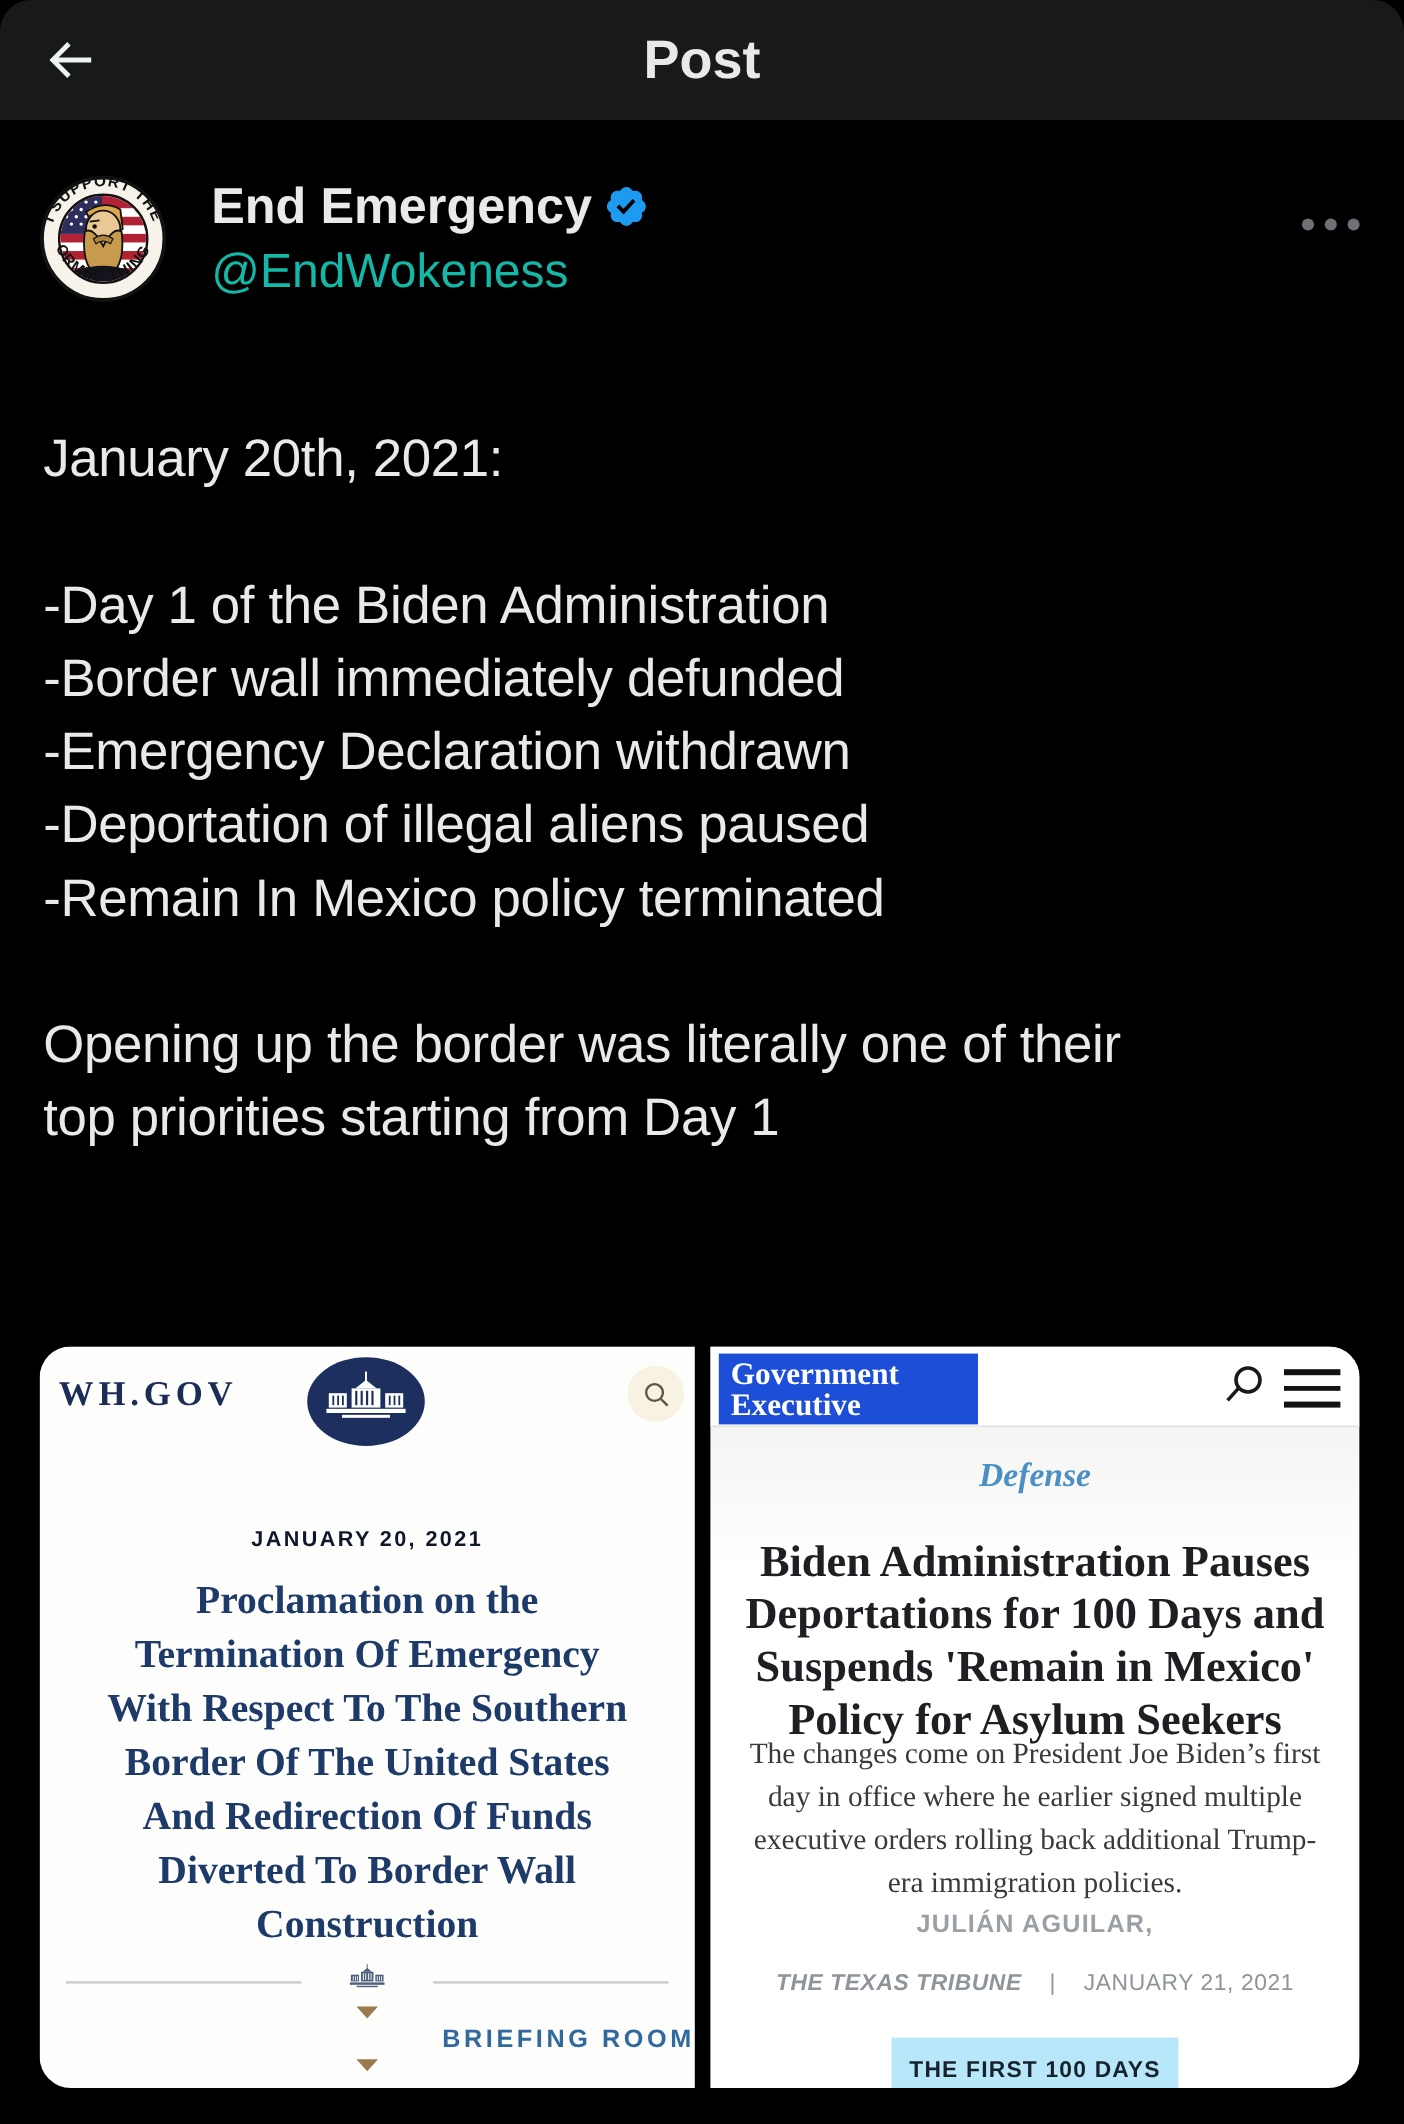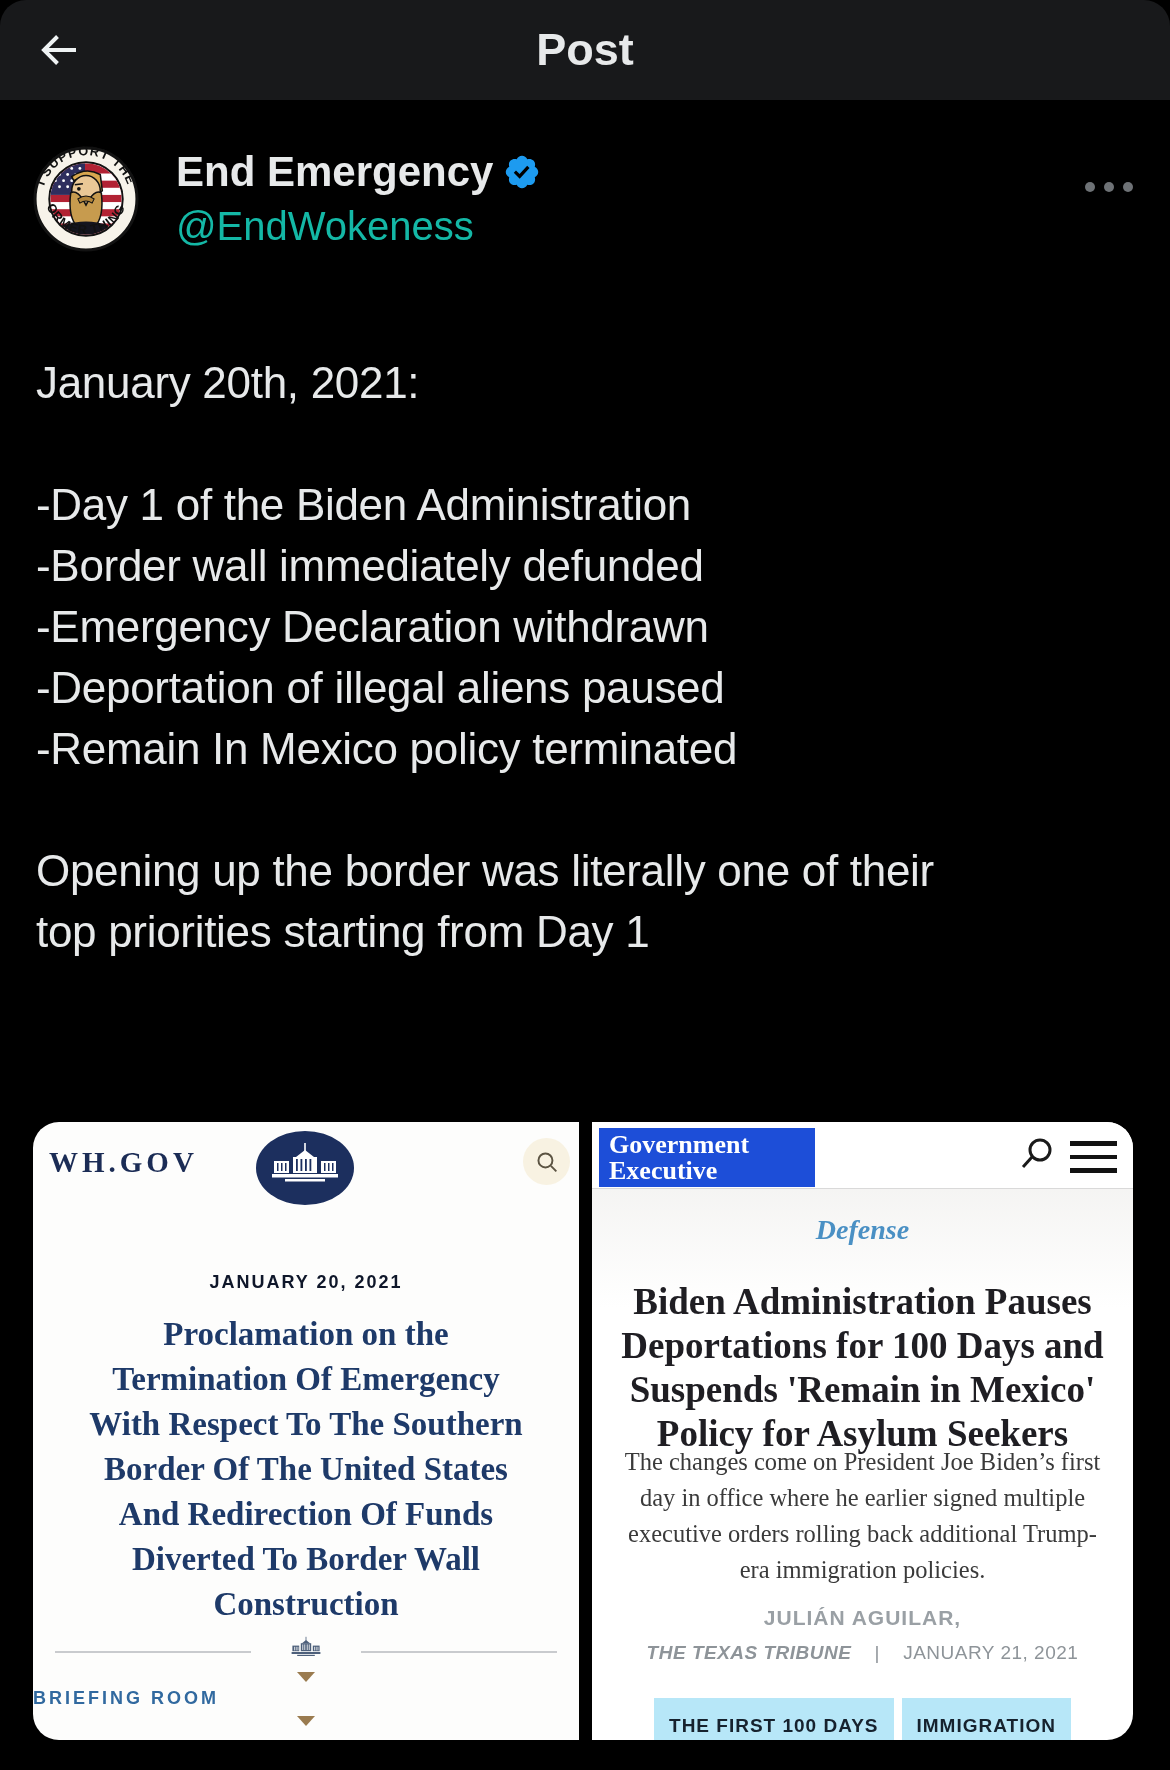--- a/index.html
+++ b/index.html
@@ -36,42 +36,42 @@
   .wh-date{position:absolute;left:0;top:150px;width:100%;text-align:center;font-size:18px;
            font-weight:700;letter-spacing:2px;color:#0f172a;}
   .wh-head{position:absolute;left:0;top:190px;width:100%;text-align:center;
            font-family:"Liberation Serif","DejaVu Serif",serif;font-size:33px;font-weight:700;
            color:#1e3a69;}
   .wh-head div{line-height:45px;white-space:nowrap;}
   .wh-divline{position:absolute;top:529px;height:2px;background:#c9cbce;}
   .wh-minilogo{position:absolute;left:253px;top:514px;}
   .tri{width:0;height:0;border-left:9px solid transparent;border-right:9px solid transparent;
        border-top:10px solid #9a7b4f;position:absolute;left:264px;}
-  .wh-brief{position:absolute;left:0;top:566px;width:100%;text-align:left;font-size:18px;
+  .wh-brief{position:absolute;left:0;top:566px;width:100%;text-align:right;font-size:21px;
             font-weight:700;letter-spacing:3px;color:#31699f;}
   
   .ge-header{position:absolute;left:0;top:0;width:100%;height:66px;background:#fff;
              border-bottom:1px solid #d9d9d9;}
   .ge-logo{position:absolute;left:7px;top:6px;width:216px;height:59px;background:#1d4ed8;
            color:#fff;font-family:"Liberation Serif","DejaVu Serif",serif;font-weight:700;
            font-size:26px;line-height:26px;padding:4px 0 16px 10px;box-sizing:border-box;}
   .ge-search{position:absolute;left:424px;top:14px;cursor:pointer;}
   .ge-burger{position:absolute;left:478px;top:19px;width:47px;cursor:pointer;}
   .ge-burger i{display:block;height:4.5px;background:#121212;margin-bottom:9px;}
   .ge-section{position:absolute;left:0;top:92px;width:100%;text-align:center;
               font-family:"Liberation Serif","DejaVu Serif",serif;font-style:italic;font-weight:700;
               font-size:28px;color:#4a90c4;}
   .ge-head{position:absolute;left:0;top:130px;width:100%;text-align:center;
            font-family:"Liberation Serif","DejaVu Serif",serif;font-size:37px;font-weight:700;
            color:#1f1e23;margin-top:28px;}
   .ge-head div{line-height:44px;white-space:nowrap;}
   .ge-sub{position:absolute;left:0;top:322px;width:100%;text-align:center;
           font-family:"Liberation Serif","DejaVu Serif",serif;font-size:24.5px;color:#3a3a3a;}
   .ge-sub div{line-height:36px;white-space:nowrap;}
-  .ge-byline{position:absolute;left:0;top:484px;width:100%;text-align:center;font-size:21px;
+  .ge-byline{position:absolute;left:0;top:470px;width:100%;text-align:center;font-size:21px;
              font-weight:700;letter-spacing:1px;color:#9aa0a5;}
   .ge-source{position:absolute;left:0;top:520px;width:100%;text-align:center;font-size:19px;
              color:#8e9499;letter-spacing:0.5px;}
   .ge-source .it{font-style:italic;font-weight:700;}
   .ge-tags{position:absolute;left:0;top:576px;width:100%;display:flex;justify-content:center;gap:8px;}
   .ge-tag{height:56px;line-height:56px;padding:0 15px;background:#b7e7f8;color:#16222e;
           font-size:19px;font-weight:700;letter-spacing:1px;cursor:pointer;}
 </style>
 </head>
 <body>
@@ -278,18 +278,17 @@
       <div class="ge-byline">JULIÁN AGUILAR,</div>
       <div class="ge-source">
         <span class="it">THE TEXAS TRIBUNE</span>
         <span>&nbsp;&nbsp;</span>
         <span>|</span>
         <span>&nbsp;&nbsp;</span>
         <span>JANUARY 21, 2021</span>
       </div>
       <div class="ge-tags">
         <div class="ge-tag">THE FIRST 100 DAYS</div>
-        <div class="ge-tag">IMMIGRATION</div>
       </div>
     </div>
 
   </div>
 </div>
 
 </body></html>

